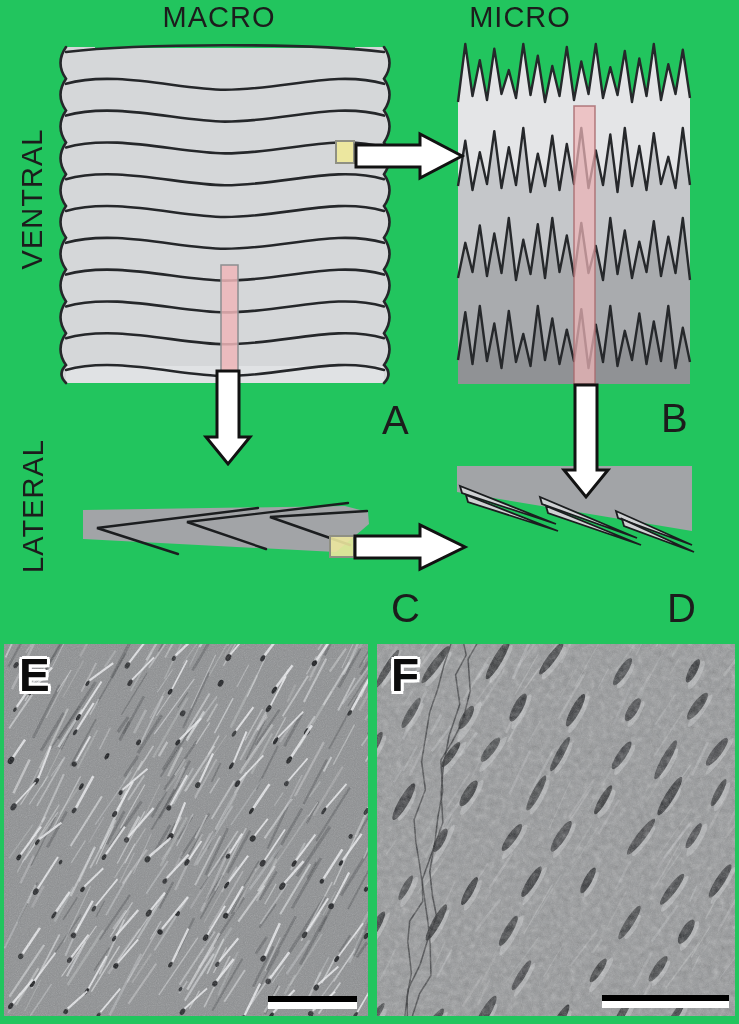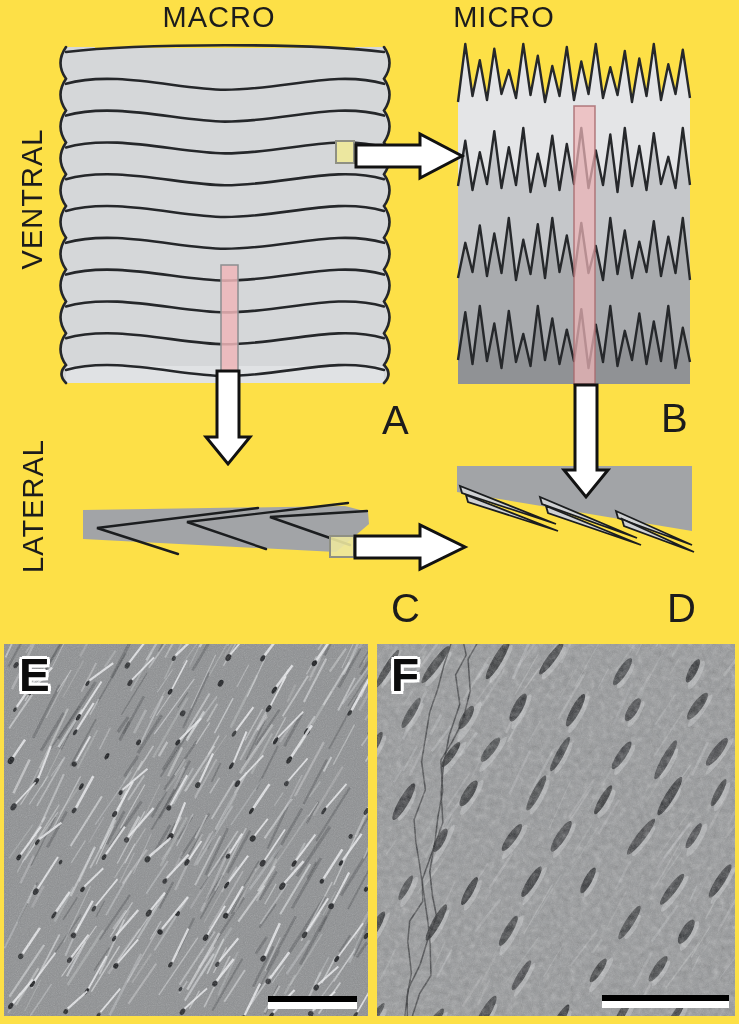--- a/index.html
+++ b/index.html
@@ -1,16 +1,16 @@
 <!DOCTYPE html>
 <html style="--background: #ffffff; --label-color: #1c1c1c; --scale-fill: #d5d7d9; --scale-fill-light: #e0e2e4; --scale-outline: #25272a; --panel-b-band1: #e4e5e7; --panel-b-band2: #c5c7ca; --panel-b-band3: #a9abae; --panel-b-band4: #909295; --lateral-gray: #a2a4a7; --highlight-yellow: #ece79f; --highlight-yellow-border: #8f9083; --highlight-pink: #efb6b8; --highlight-pink-border: #a8696d; --arrow-fill: #ffffff; --arrow-outline: #121212; --sem-e-base: #8e9092; --sem-f-base: #929496; --scalebar-black: #000000; --scalebar-white: #ffffff;"><head>
 <meta charset="utf-8">
 <style>
   html,body{margin:0;padding:0;background:#fff;}
-  .figure{position:relative;width:739px;height:1024px;background:#fde047;
+  .figure{position:relative;width:739px;height:1024px;background:#22c55e;
           font-family:"Liberation Sans",sans-serif;overflow:hidden;}
   .hlabel{position:absolute;transform:translateX(-50%);font-size:29px;line-height:1;
           color:var(--label-color);letter-spacing:1px;}
   .vlabel{position:absolute;transform:translate(-50%,-50%) rotate(-90deg);font-size:29px;
           line-height:1;color:var(--label-color);letter-spacing:1px;white-space:nowrap;}
   .plabel{position:absolute;font-size:40px;line-height:1;color:var(--label-color);}
   .semlabel{position:absolute;font-size:46px;font-weight:bold;line-height:1;color:#0b0b0b;
      text-shadow:-2.5px -2.5px 0 #fff,2.5px -2.5px 0 #fff,-2.5px 2.5px 0 #fff,2.5px 2.5px 0 #fff,
                  0 -3px 0 #fff,0 3px 0 #fff,-3px 0 0 #fff,3px 0 0 #fff;}
   svg.layer{position:absolute;left:0;top:0;}
@@ -85,21 +85,21 @@
 
     <rect x="330" y="536" width="24" height="21" style="fill:var(--highlight-yellow);fill-opacity:.9;stroke:var(--highlight-yellow-border);stroke-width:2"></rect>
 
     <polygon class="arrow" points="356,145 420,145 420,134 462,156 420,178 420,167 356,167"></polygon>
     <polygon class="arrow" points="355,536 420,536 420,525 465,547 420,569 420,558 355,558"></polygon>
     <polygon class="arrow" points="217,371 239,371 239,437 250,437 228,464 206,437 217,437"></polygon>
     <polygon class="arrow" points="575,385 597,385 597,470 608,470 586,497 564,470 575,470"></polygon>
   </svg>
 
   <span class="hlabel" style="left:219px;top:3px">MACRO</span>
-  <span class="hlabel" style="left:504px;top:3px">MICRO</span>
+  <span class="hlabel" style="left:520px;top:3px">MICRO</span>
   <span class="vlabel" style="left:32px;top:199px">VENTRAL</span>
   <span class="vlabel" style="left:33px;top:506px">LATERAL</span>
 
   <span class="plabel" style="left:382px;top:400px">A</span>
   <span class="plabel" style="left:661px;top:398px">B</span>
   <span class="plabel" style="left:391px;top:588px">C</span>
   <span class="plabel" style="left:667px;top:588px">D</span>
 
   <svg id="semE" class="sem" style="left:4px;top:644px" width="364" height="372" viewBox="0 0 364 372">
     <defs>

